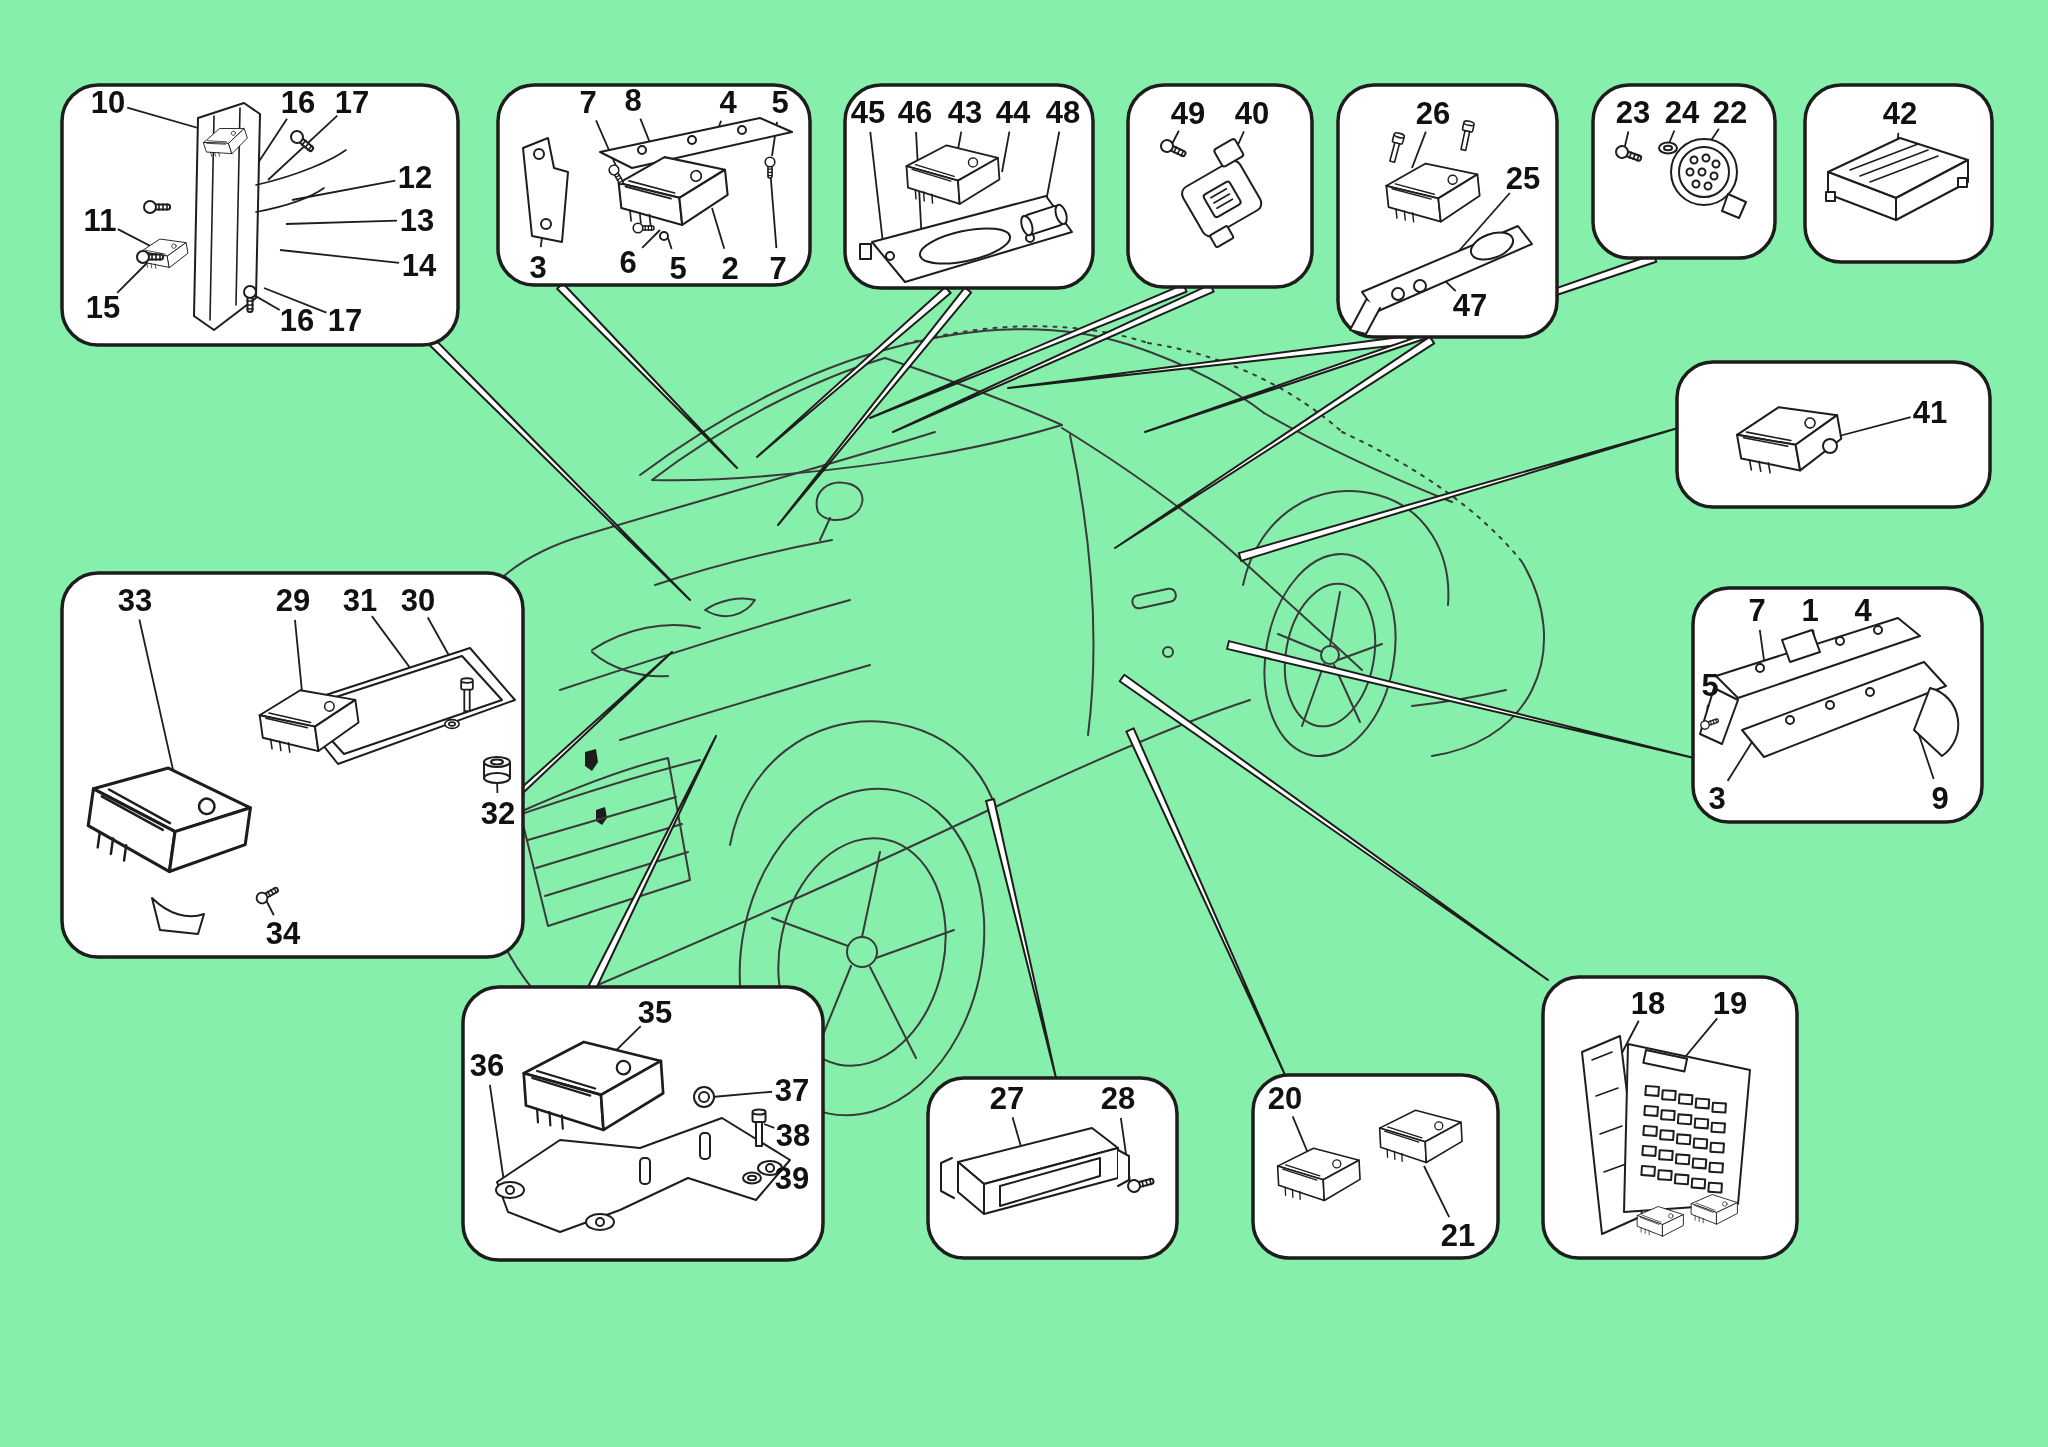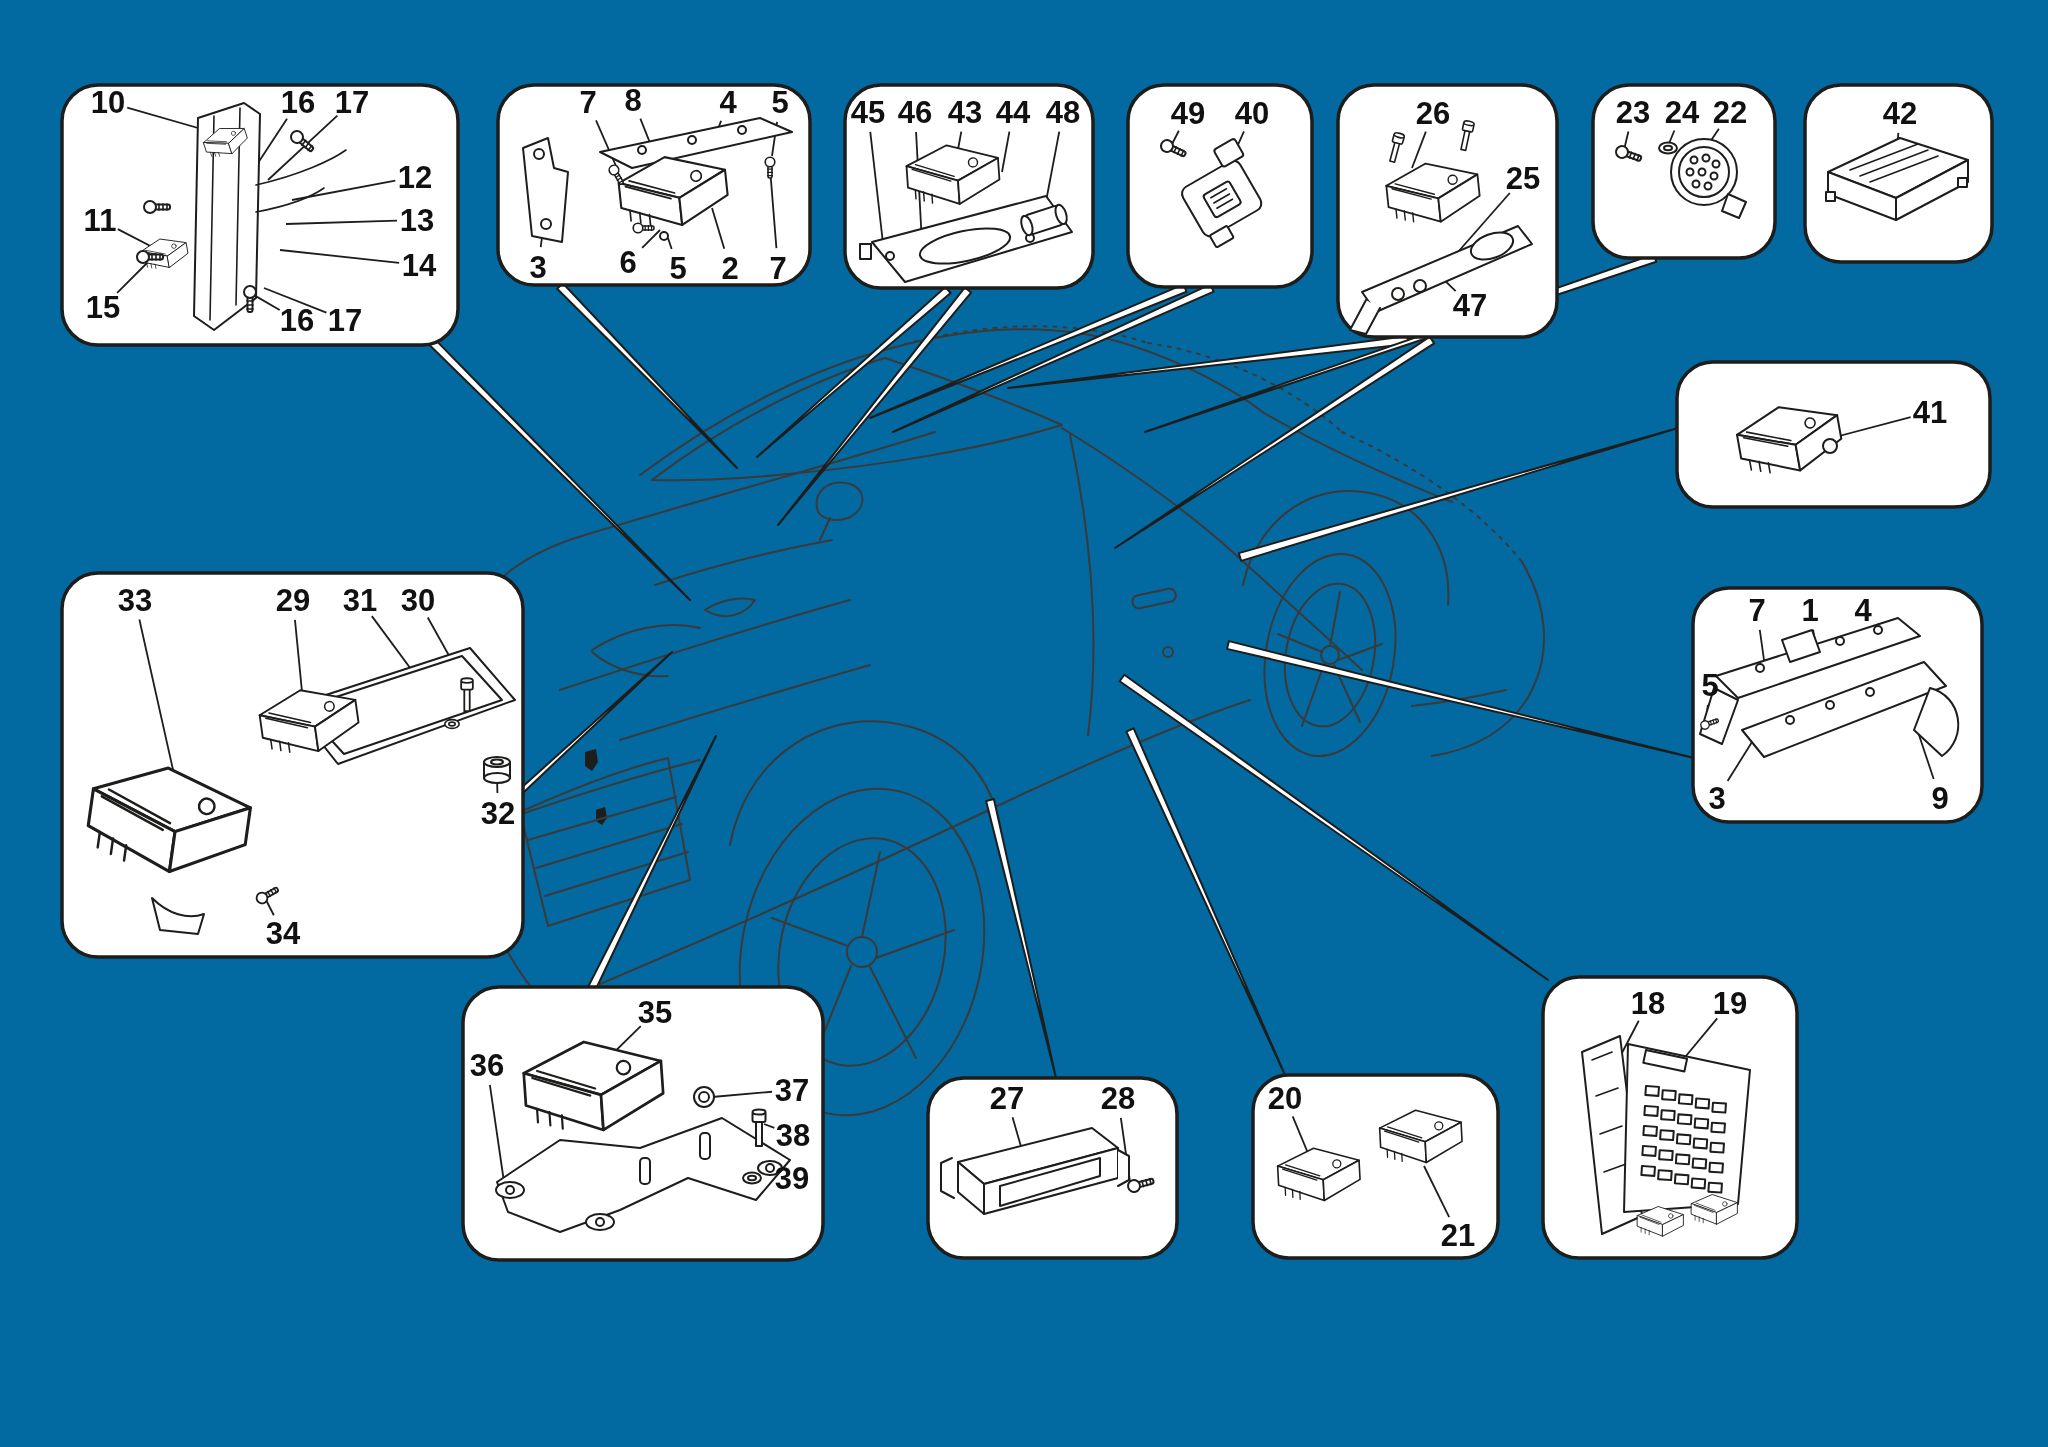--- a/index.html
+++ b/index.html
@@ -1,16 +1,16 @@
 <!DOCTYPE html>
 <html><head>
 <meta charset="utf-8">
 <style>
   html,body{margin:0;padding:0;background:#ffffff;}
-  #stage{position:relative;width:2048px;height:1447px;background:#0369a1;overflow:hidden;}
+  #stage{position:relative;width:2048px;height:1447px;background:#86efac;overflow:hidden;}
   svg{display:block;}
   .leader{fill:#ffffff;stroke:#1d1d1b;stroke-width:2;stroke-linejoin:round;}
   .callout-box{fill:#ffffff;stroke:#1d1d1b;stroke-width:3.5;}
   .connector{stroke:#1d1d1b;stroke-width:1.8;fill:none;}
   .callout-num{font-family:"Liberation Sans","DejaVu Sans",sans-serif;font-weight:700;font-size:31px;fill:#111111;text-anchor:middle;}
   .car{stroke:#3a3a3a;stroke-width:2;fill:none;stroke-linecap:round;stroke-linejoin:round;}
   .car-dash{stroke:#3a3a3a;stroke-width:2;fill:none;stroke-dasharray:3,7;stroke-linecap:round;}
   .part{stroke:#1d1d1b;stroke-width:2;fill:#ffffff;stroke-linejoin:round;stroke-linecap:round;}
   .part-line{stroke:#1d1d1b;stroke-width:1.6;fill:none;stroke-linecap:round;}
   .part-fill{fill:#1d1d1b;stroke:none;}

